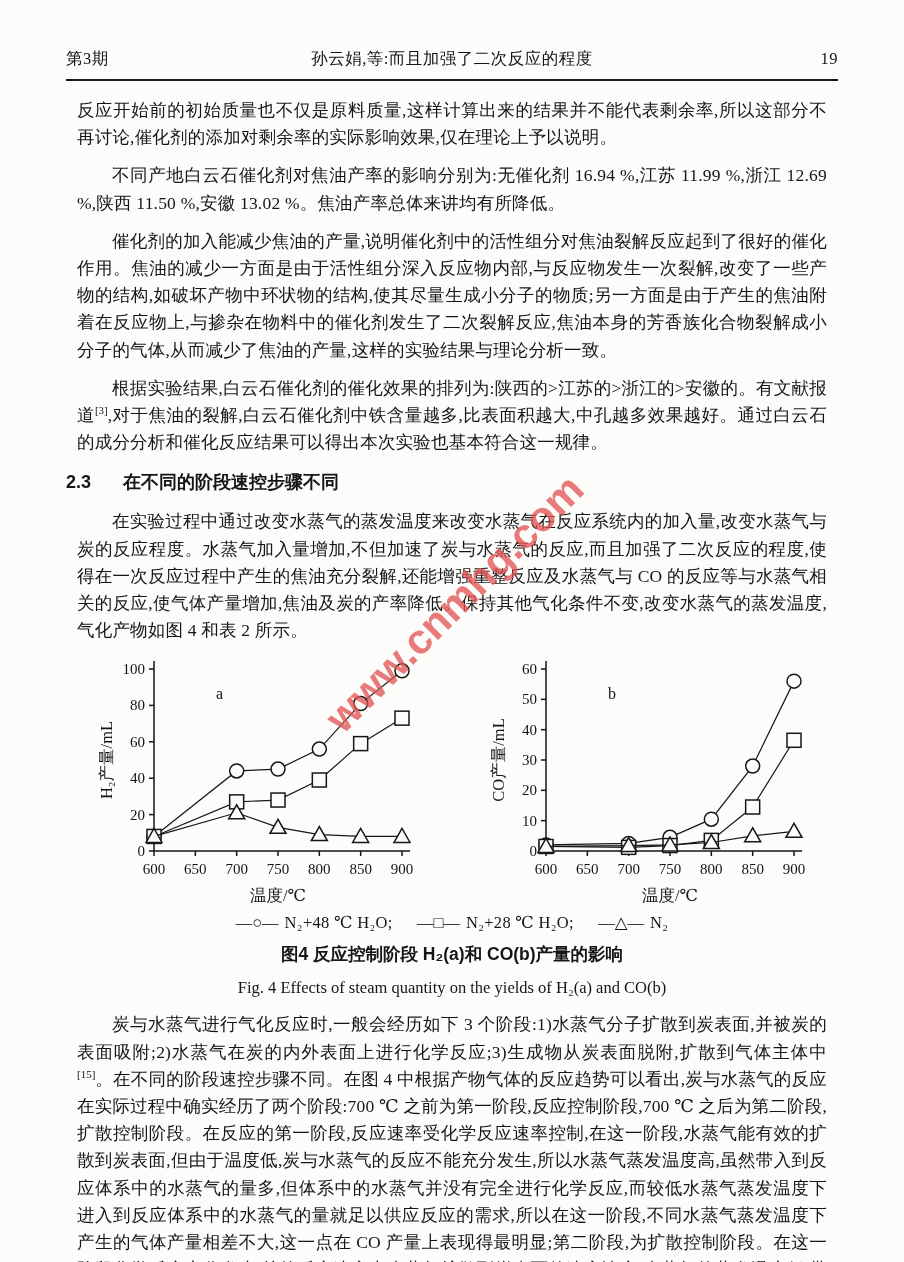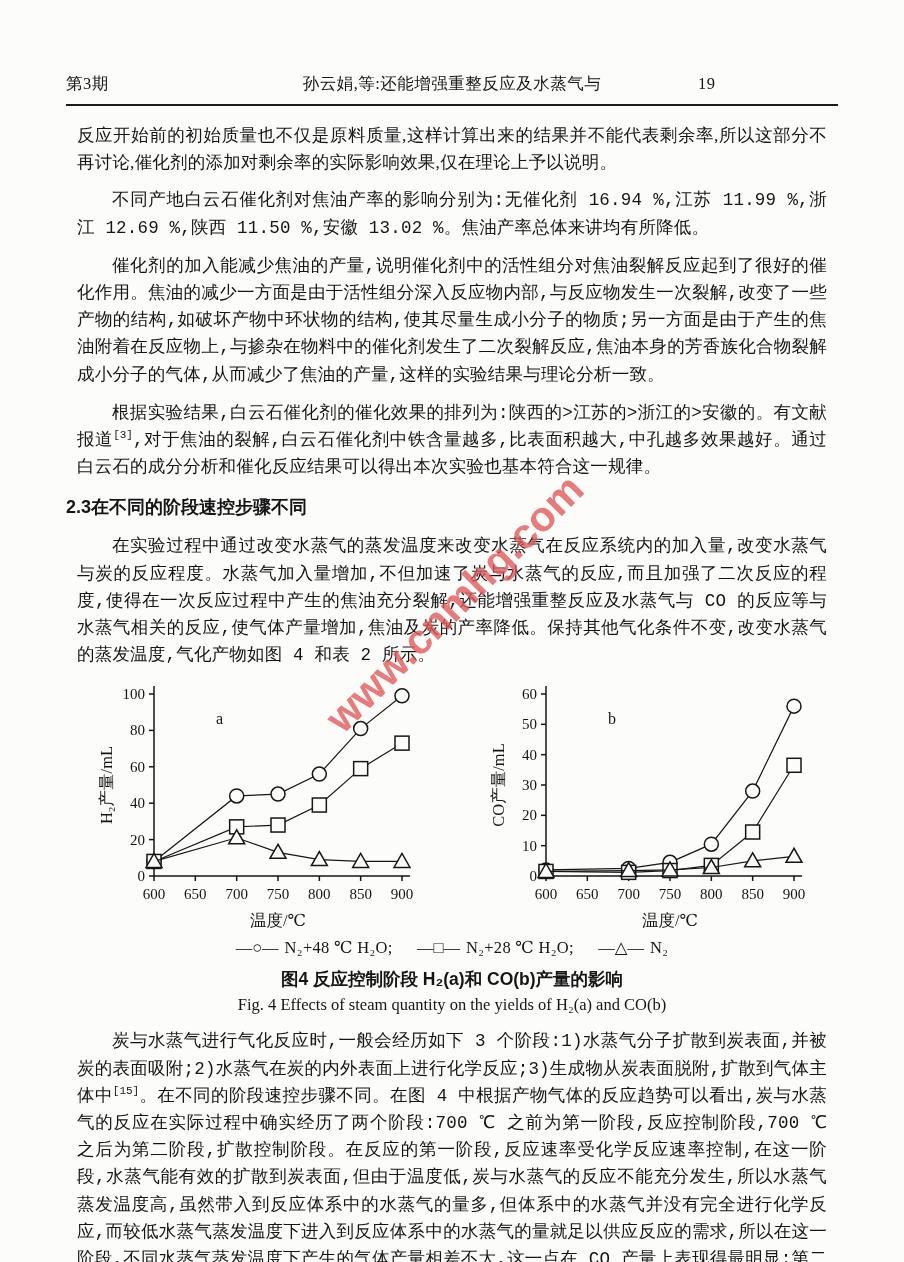--- a/index.html
+++ b/index.html
@@ -8,35 +8,35 @@
     width:904px;height:1262px;
     margin:0 auto;
     background:#fcfcfb;
     overflow:hidden;
     font-family:"Liberation Serif","DejaVu Serif",serif;
     color:#151515;
   }
   .content{position:absolute;left:66px;top:0;width:772px;}
   .header{
     display:flex;justify-content:space-between;align-items:baseline;
-    padding-top:48px;font-size:16.5px;letter-spacing:.5px;margin-top:25px;
+    padding-top:48px;font-size:16.5px;letter-spacing:.5px;
   }
   .header .issue{width:140px;text-align:left;}
   .header .jtitle{flex:1;text-align:center;}
-  .header .pageno{width:140px;}
+  .header .pageno{width:140px;text-align:right;}
   .rule{border-bottom:2.5px solid #1c1c1c;margin-top:9px;}
   .para{
     margin:11px;font-size:17.5px;line-height:27.2px;
     text-align:justify;letter-spacing:.2px;
   }
   .para.first{margin-top:16px;}
-  .indent{text-indent:2em;font-family:Liberation Mono, monospace;}
+  .indent{text-indent:2em;}
   sup.ref{font-size:11px;line-height:0;vertical-align:super;letter-spacing:0;}
   .sec-heading{
-    display:flex;gap:0;align-items:baseline;
+    display:flex;gap:32px;align-items:baseline;
     font-weight:bold;font-size:18px;line-height:30px;margin:2px 0 0 0;
     font-family:"Liberation Sans","DejaVu Sans",sans-serif;
   }
   .figure{margin-top:6px;}
   .charts{display:flex;justify-content:center;gap:72px;}
   .chart svg text{font-family:"Liberation Serif","DejaVu Serif",serif;fill:#141414;}
   .chart .ax{stroke:#161616;stroke-width:1.5;fill:none;}
   .chart .ln{stroke:#161616;stroke-width:1.2;fill:none;}
   .chart .mk{fill:#fcfcfb;stroke:#161616;stroke-width:1.5;}
   .chart .tick{font-size:15px;}
@@ -44,40 +44,40 @@
   .chart .plabel{font-size:16px;}
   .legend{
     margin-top:2px;text-align:center;font-size:16.5px;letter-spacing:.3px;
   }
   .legend .item{margin:4px 10px;white-space:nowrap;}
   .legend .sym{letter-spacing:0;margin-right:6px;}
   .caption-zh{
     margin-top:9px;text-align:center;font-weight:bold;font-size:17.5px;
     font-family:"Liberation Sans","DejaVu Sans",sans-serif;
   }
-  .caption-en{margin-top:4px;text-align:center;font-size:16.5px;}
+  .caption-en{margin-top:12px;text-align:center;font-size:16.5px;}
   .body-after{margin-top:13px;}
   .watermark{
     position:absolute;left:348px;top:698px;
     font-size:42px;line-height:1;font-weight:600;
     font-family:"Liberation Sans","DejaVu Sans",sans-serif;
     color:rgba(225,85,84,0.78);
     transform:rotate(-45deg);transform-origin:0 100%;
     pointer-events:none;white-space:nowrap;
   }
 </style>
 </head>
 <body>
 
 <div class="page">
   <div class="content">
 
     <div class="header">
       <span class="issue">第3期</span>
-      <span class="jtitle">孙云娟,等:还能增强重整反应及水蒸气与</span>
+      <span class="jtitle">孙云娟,等:而且加强了二次反应的程度</span>
       <span class="pageno">19</span>
     </div>
     <div class="rule"></div>
 
     <p class="para first">反应开始前的初始质量也不仅是原料质量,这样计算出来的结果并不能代表剩余率,所以这部分不再讨论,催化剂的添加对剩余率的实际影响效果,仅在理论上予以说明。</p>
 
     <p class="para indent">不同产地白云石催化剂对焦油产率的影响分别为:无催化剂 16.94 %,江苏 11.99 %,浙江 12.69 %,陕西 11.50 %,安徽 13.02 %。焦油产率总体来讲均有所降低。</p>
 
     <p class="para indent">催化剂的加入能减少焦油的产量,说明催化剂中的活性组分对焦油裂解反应起到了很好的催化作用。焦油的减少一方面是由于活性组分深入反应物内部,与反应物发生一次裂解,改变了一些产物的结构,如破坏产物中环状物的结构,使其尽量生成小分子的物质;另一方面是由于产生的焦油附着在反应物上,与掺杂在物料中的催化剂发生了二次裂解反应,焦油本身的芳香族化合物裂解成小分子的气体,从而减少了焦油的产量,这样的实验结果与理论分析一致。</p>
 

